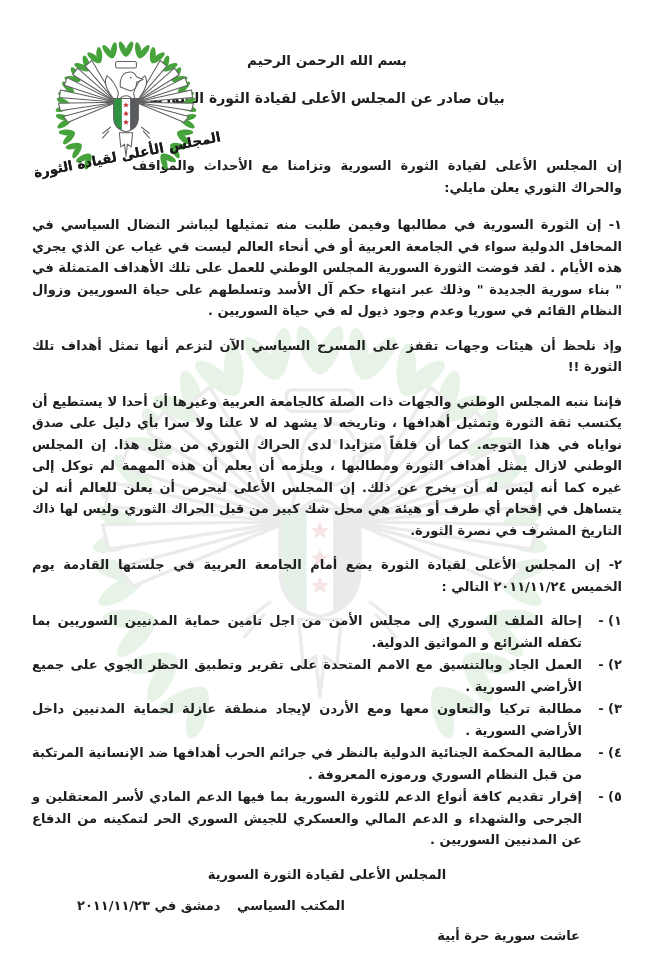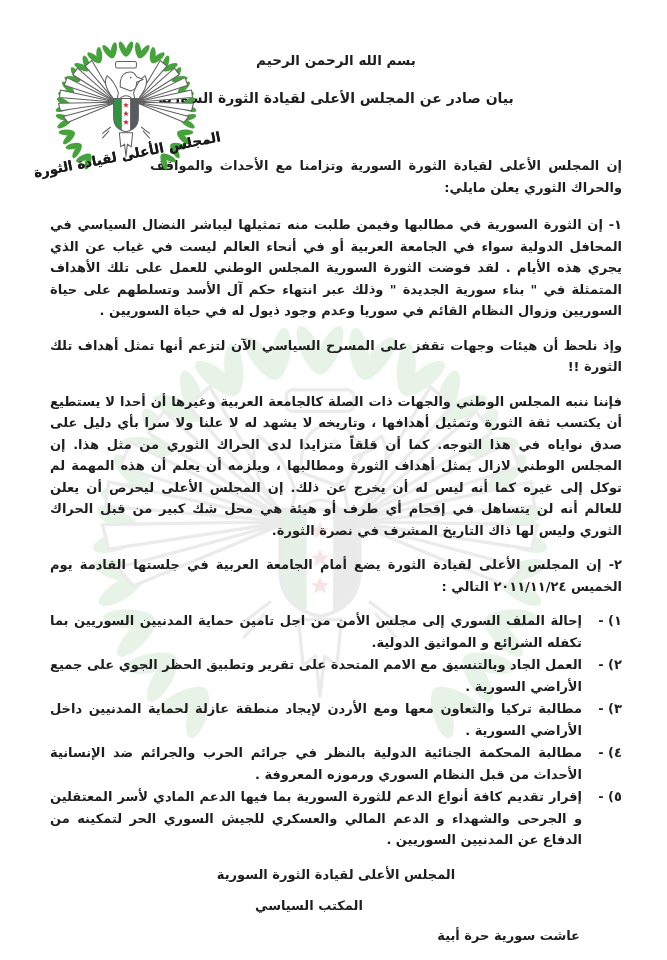--- a/index.html
+++ b/index.html
@@ -27,21 +27,21 @@
     position:absolute;left:-14px;top:114px;width:186px;
     text-align:center;
     transform:rotate(-11deg);
     font-weight:bold;font-size:13.5px;letter-spacing:-0.5px;
     white-space:nowrap;color:#1b1b1b;
     text-shadow:0 0 0.6px #1b1b1b;
   }
   
   .content{
     position:relative;z-index:2;
-    padding:0 45px 0 50px;
+    padding:0 45px 0 32px;
     font-size:13px;font-weight:bold;line-height:21.5px;
   }
   .basmala{padding-top:50px;text-align:center;font-size:13.5px;}
   .doc-title{margin-top:16px;text-align:center;font-size:14px;}
   .intro{margin-top:46px;margin-left:100px;text-align:justify;}
   .para{text-align:justify;}
   .clause1{margin-top:16px;}
   .remark{margin-top:12px;}
   .warning{margin-top:6px;}
   .clause2{margin-top:13px;}
@@ -171,30 +171,31 @@
       <div class="demand">
         <span class="marker">٢) -</span>
         <span class="dtext">العمل الجاد وبالتنسيق مع الامم المتحدة على تقرير وتطبيق الحظر الجوي على جميع الأراضي  السورية .</span>
       </div>
       <div class="demand">
         <span class="marker">٣) -</span>
         <span class="dtext">مطالبة تركيا والتعاون معها ومع الأردن لإيجاد منطقة عازلة لحماية المدنيين داخل الأراضي السورية .</span>
       </div>
       <div class="demand">
         <span class="marker">٤) -</span>
-        <span class="dtext">مطالبة المحكمة الجنائية الدولية بالنظر في جرائم الحرب والجرائم ضد الإنسانية الأحداث من قبل النظام السوري ورموزه المعروفة .</span>
+        <span class="dtext">مطالبة المحكمة الجنائية الدولية بالنظر في جرائم الحرب أهدافها ضد الإنسانية المرتكبة من قبل النظام السوري ورموزه المعروفة .</span>
       </div>
       <div class="demand">
         <span class="marker">٥) -</span>
         <span class="dtext">إقرار تقديم كافة أنواع الدعم للثورة السورية بما فيها الدعم المادي لأسر المعتقلين و الجرحى والشهداء و الدعم المالي والعسكري للجيش السوري الحر لتمكينه من الدفاع عن المدنيين السوريين .</span>
       </div>
     </div>
 
     <div class="signature">المجلس الأعلى لقيادة الثورة السورية</div>
 
     <div class="office-row">
       <span class="office">المكتب السياسي</span>
+      <span class="date-line">دمشق في ٢٠١١/١١/٢٣</span>
     </div>
 
     <div class="slogan">عاشت سورية حرة أبية</div>
 
   </div>
 </div>
 
 </body></html>

